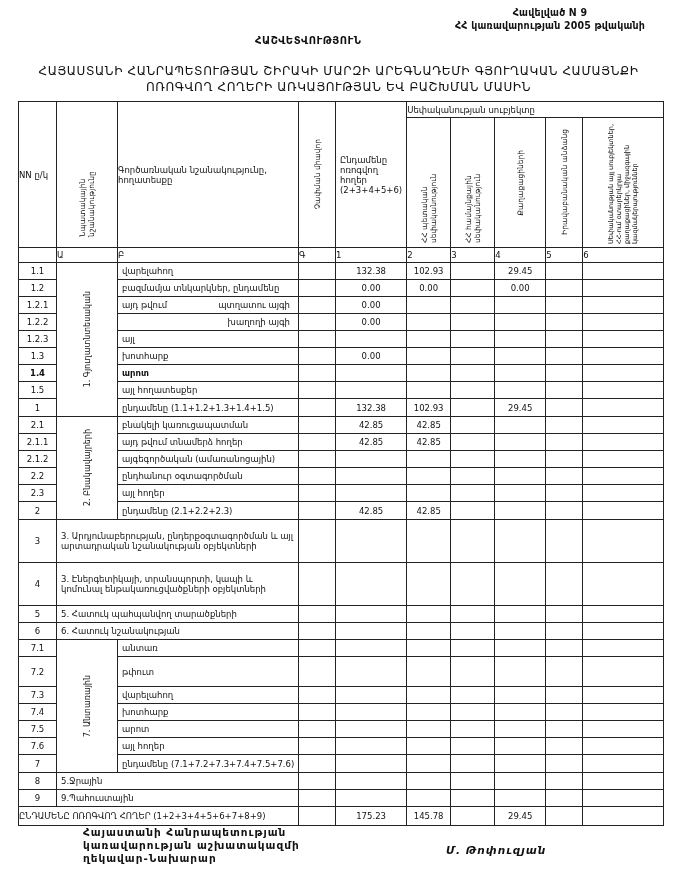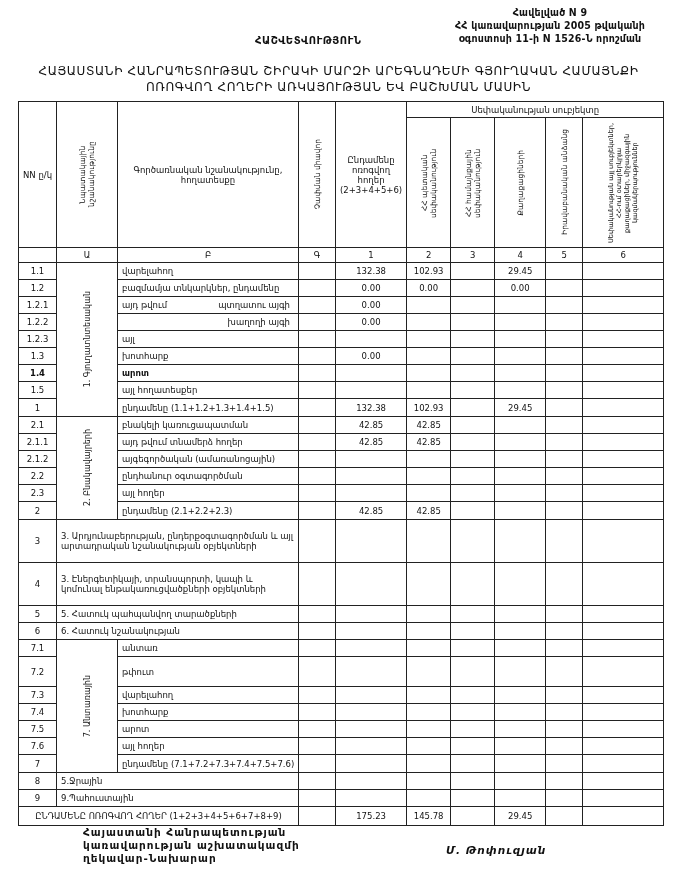--- a/index.html
+++ b/index.html
@@ -5,35 +5,34 @@
   html, body { margin:0; padding:0; background:#ffffff; }
   body { width:677px; height:869px; position:relative; overflow:hidden;
          font-family:"DejaVu Sans", sans-serif; color:#111; }
   .abs { position:absolute; }
   .annex { left:440px; top:6px; width:220px; text-align:center; font-size:10.5px; line-height:13px;
            font-family:"DejaVu Sans Condensed","DejaVu Sans", sans-serif; font-weight:bold; letter-spacing:0.2px; }
   .doc-word { left:255px; top:35px; font-size:10px; font-weight:bold; letter-spacing:0.5px; }
   .title { left:0; width:677px; text-align:center; font-size:12px; line-height:16px; letter-spacing:0.6px; }
   table.grid { position:absolute; left:18px; top:101px; border-collapse:collapse; table-layout:fixed; }
   table.grid td { border:1px solid #222; padding:0; font-size:8.5px; line-height:10px; vertical-align:middle; overflow:hidden; }
-  .c { text-align:center; }
+  .c { }
   .num { text-align:center; font-size:9px; }
   .name { padding-left:4px !important; }
   .vert { writing-mode:vertical-rl; transform:rotate(180deg); margin:0 auto; font-size:7.5px; line-height:9px; }
   .sig-left { left:83px; top:826px; font-size:10.5px; line-height:13px; font-weight:bold; letter-spacing:1px; }
   .sig-right { left:446px; top:844px; font-size:10.5px; font-weight:bold; letter-spacing:1px;font-style:italic; }
   .wrap2 { padding:2px 4px !important; line-height:12px; font-size:9px; }
 </style>
 </head>
 <body>
 
 <div class="abs annex">
   <div>Հավելված N 9</div>
   <div>ՀՀ կառավարության 2005 թվականի</div>
-  <div>օգոստոսի 11-ի N 1526-Ն որոշման</div>
 </div>
 
 <div class="abs doc-word">ՀԱՇՎԵՏՎՈՒԹՅՈՒՆ</div>
 
 <div class="abs title" style="top:63px;">ՀԱՅԱՍՏԱՆԻ ՀԱՆՐԱՊԵՏՈՒԹՅԱՆ ՇԻՐԱԿԻ ՄԱՐԶԻ ԱՐԵԳՆԱԴԵՄԻ ԳՅՈՒՂԱԿԱՆ ՀԱՄԱՅՆՔԻ</div>
 <div class="abs title" style="top:79px;text-align:center;">ՈՌՈԳՎՈՂ ՀՈՂԵՐԻ ԱՌԿԱՅՈՒԹՅԱՆ ԵՎ ԲԱՇԽՄԱՆ ՄԱՍԻՆ</div>
 
 <table class="grid">
   <colgroup>
     <col style="width:38px">

